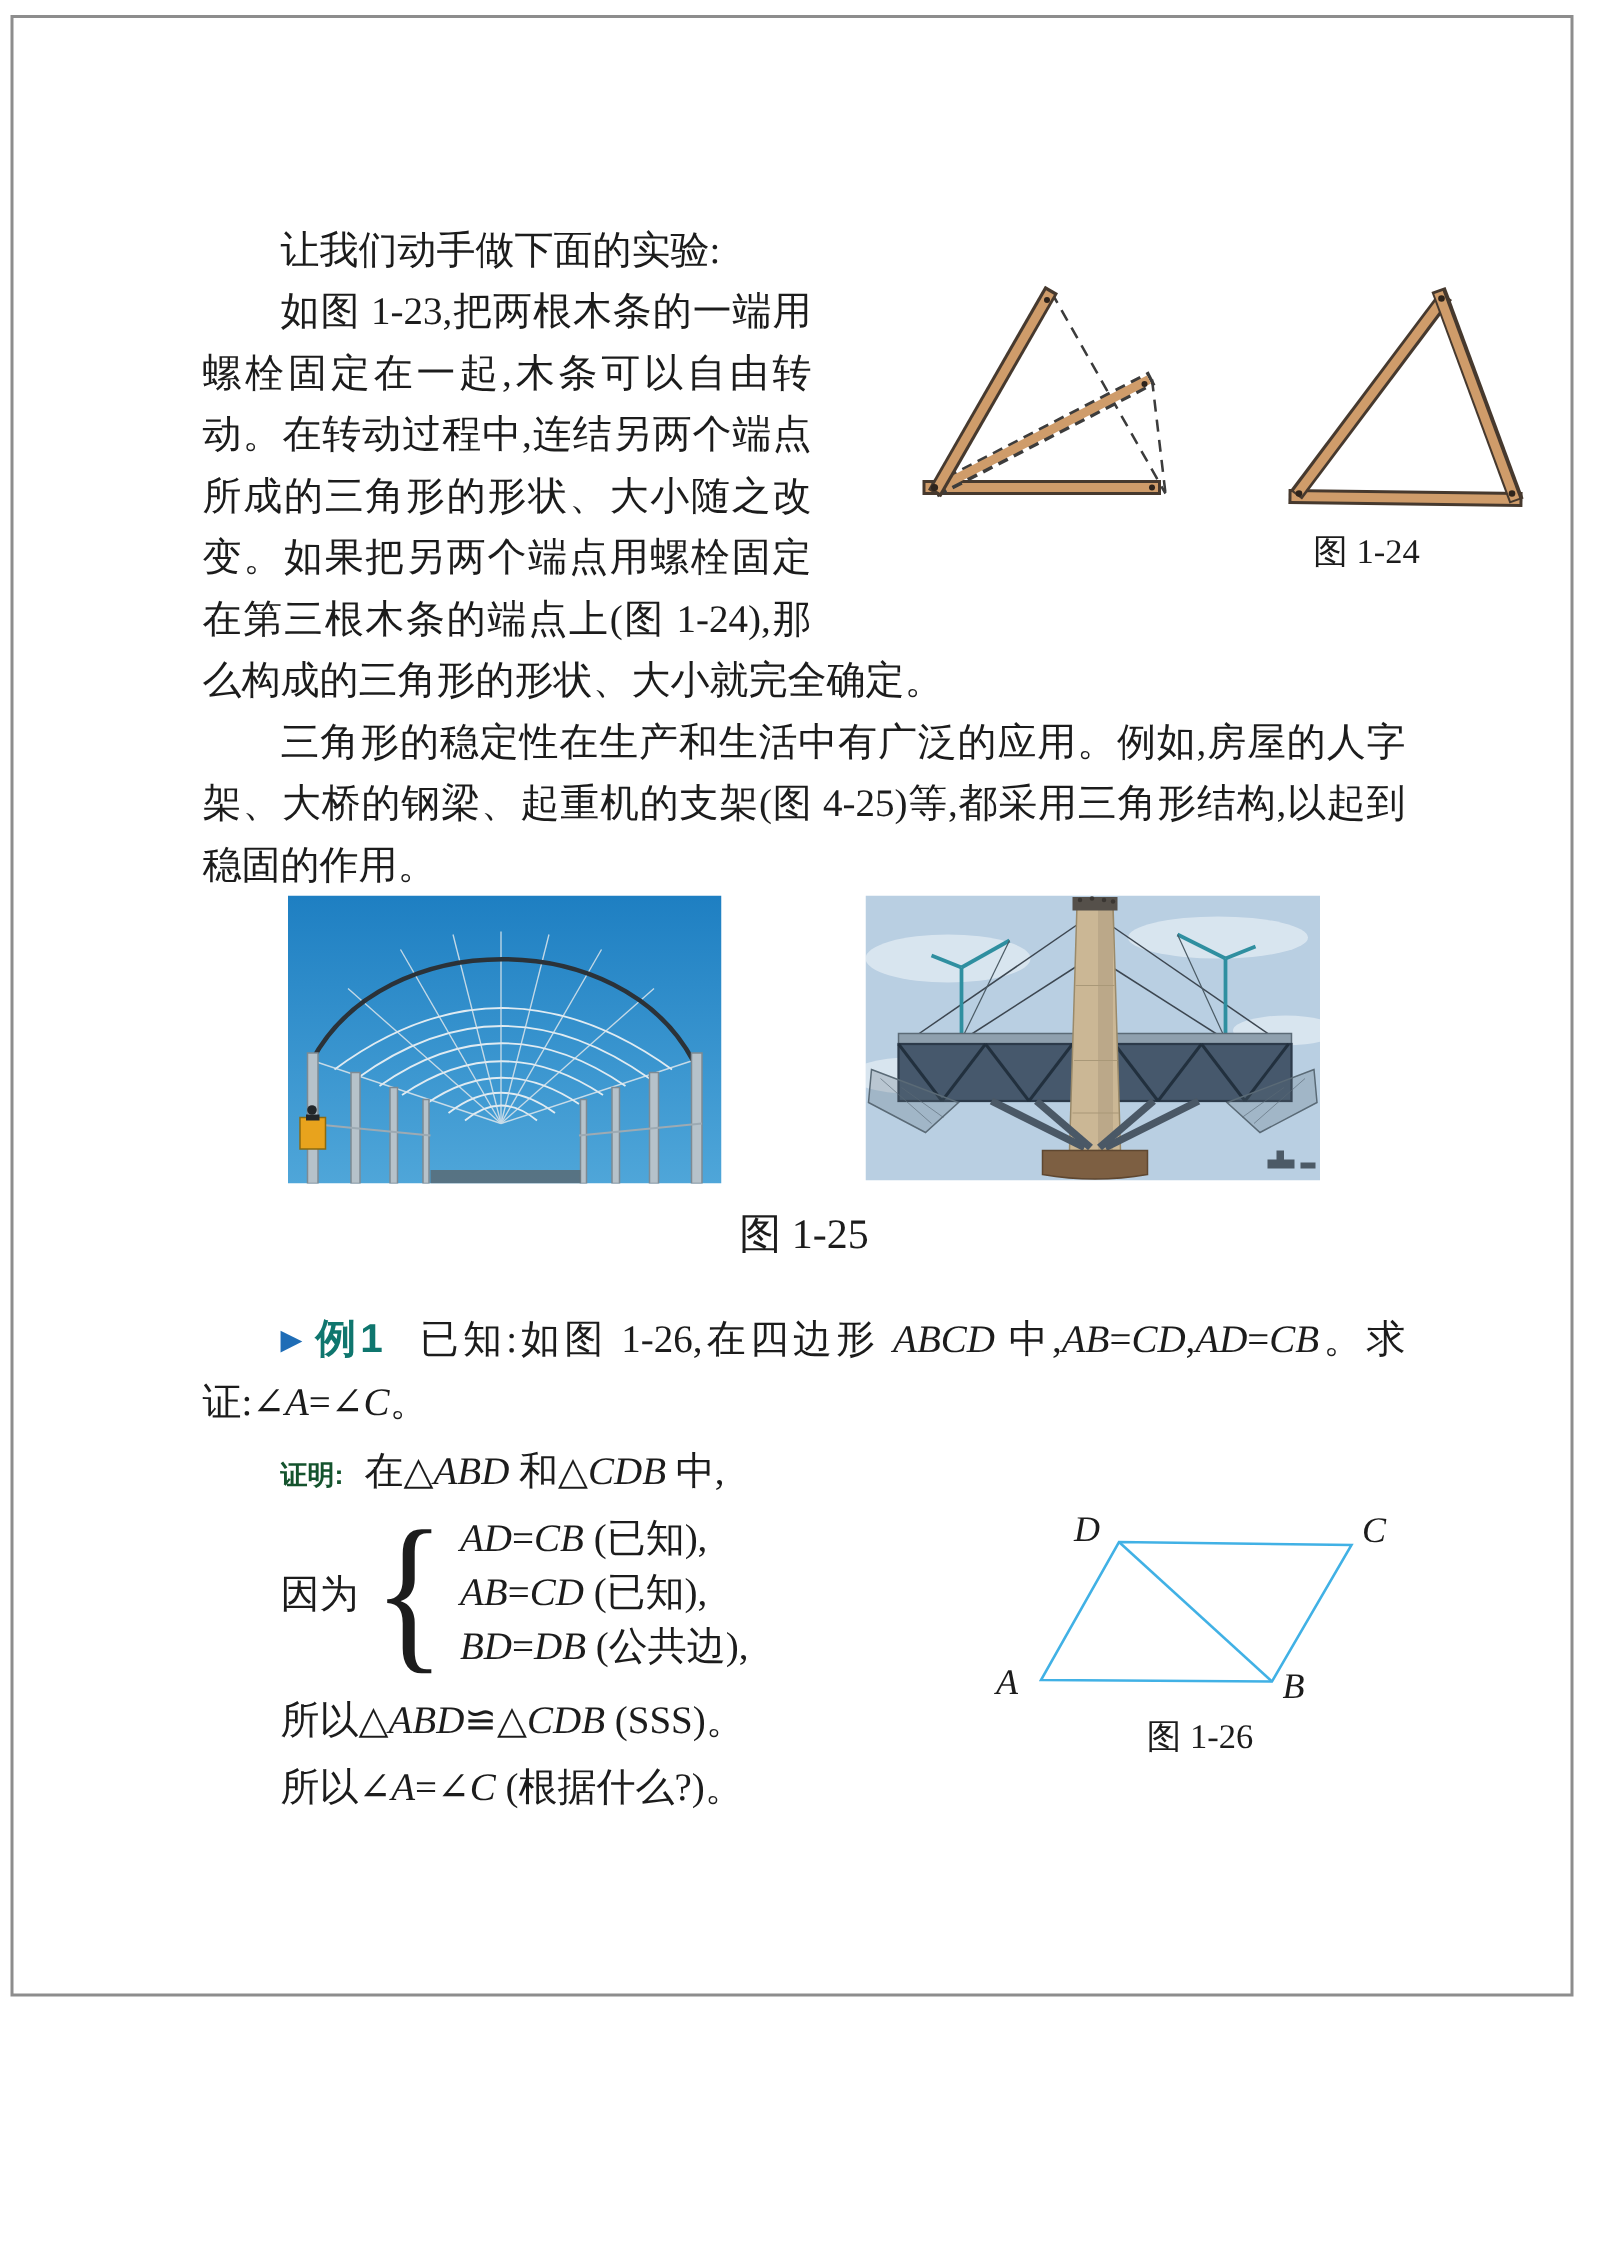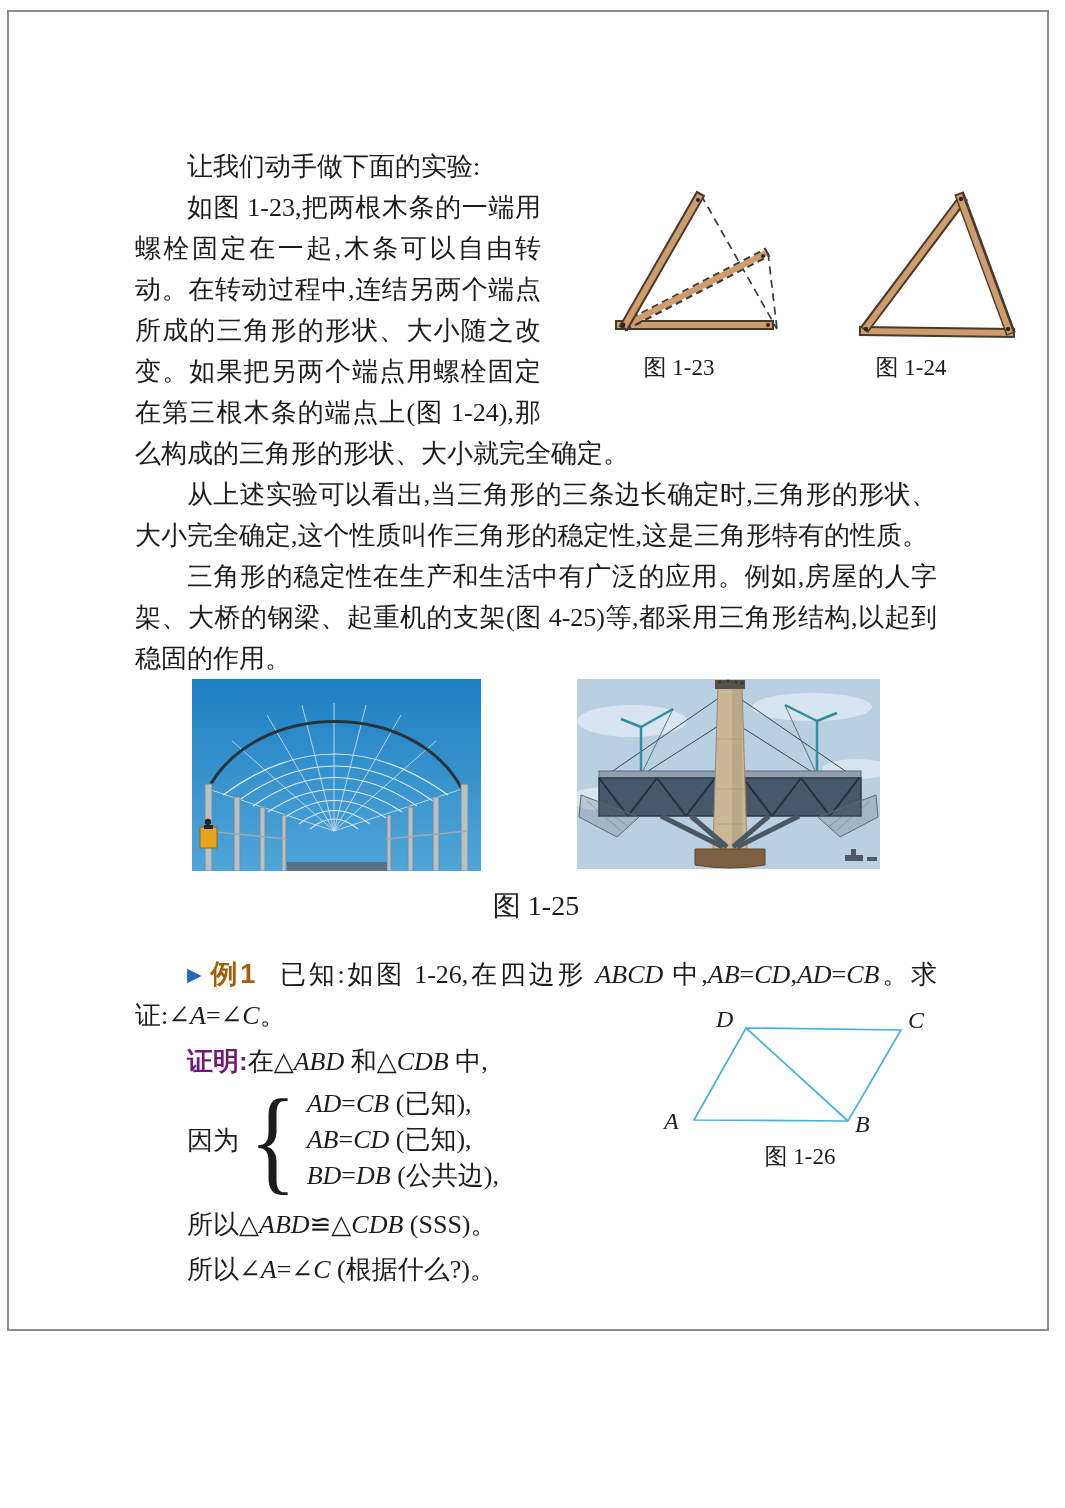--- a/index.html
+++ b/index.html
@@ -14,23 +14,23 @@
   .fig-col{text-align:center;}
   .fig-caption{font-size:23px;line-height:30px;text-indent:0;text-align:center;margin:2px 0 0 0;}
   
   .photos{display:flex;justify-content:center;gap:96px;margin-top:0px;}
   .photo{display:block;}
   .fig25-caption{font-size:28px;text-align:center;margin:14px 0 0 0;text-indent:0;}
   
   .example{margin-top:28px;}
   .ex-head{margin:0;text-indent:2em;}
   .ex-marker{color:#1f6db6;font-size:19px;vertical-align:2px;margin-right:6px;}
-  .ex-label{color:#a16207;font-weight:bold;font-family:"Liberation Sans","DejaVu Sans",sans-serif;font-size:27px;margin-right:22px;}
+  .ex-label{color:#0f766e;font-weight:bold;font-family:"Liberation Sans","DejaVu Sans",sans-serif;font-size:27px;margin-right:22px;}
   .proof-line{margin:5px 0 0 0;text-indent:2em;}
-  .proof-label{color:#701a75;font-weight:bold;font-family:"Liberation Sans","DejaVu Sans",sans-serif;font-size:26px;}
+  .proof-label{color:#14532d;font-weight:bold;font-family:"Liberation Sans","DejaVu Sans",sans-serif;font-size:18px;margin-right:14px;}
   .because-row{display:flex;align-items:center;margin:4px 0 0 52px;}
   .brace{font-size:116px;font-weight:400;line-height:108px;margin:0 6px 0 6px;transform:scaleX(.85);}
   .equations{display:flex;flex-direction:column;}
   .equations span{line-height:36px;}
   .conclusion{margin:10px 0 0 52px;text-indent:0;}
   .conclusion2{margin:4px 0 0 52px;text-indent:0;}
   
   .fig26{position:absolute;left:652px;top:1006px;width:296px;text-align:center;}
   .fig26 .fig-caption{margin-top:0;}
   
@@ -67,21 +67,20 @@
             <line x1="17" y1="145" x2="159" y2="72" stroke="#cf9c6a" stroke-width="6"></line>
 
             <line x1="16" y1="148" x2="94" y2="12" stroke="#46392e" stroke-width="10"></line>
             <line x1="17" y1="146" x2="93" y2="14" stroke="#cf9c6a" stroke-width="6"></line>
 
             <circle cx="16" cy="144" r="2.4" fill="#2e241c"></circle>
             <circle cx="91" cy="19" r="2" fill="#2e241c"></circle>
             <circle cx="156" cy="75" r="2" fill="#2e241c"></circle>
             <circle cx="161" cy="144" r="2" fill="#2e241c"></circle>
           </svg>
-          <span class="fig-caption" style="display:block">图 1-23</span>
         </span>
         <span class="fig-col">
           <svg width="164" height="158" viewBox="0 0 164 158">
 
             <line x1="4" y1="150" x2="160" y2="152" stroke="#46392e" stroke-width="10"></line>
             <line x1="6" y1="150" x2="158" y2="152" stroke="#cf9c6a" stroke-width="6"></line>
 
             <line x1="9" y1="149" x2="109" y2="16" stroke="#46392e" stroke-width="10"></line>
             <line x1="10" y1="148" x2="108" y2="17" stroke="#cf9c6a" stroke-width="6"></line>
 
@@ -90,21 +89,20 @@
 
             <circle cx="11" cy="148" r="2.2" fill="#2e241c"></circle>
             <circle cx="106" cy="18" r="2.2" fill="#2e241c"></circle>
             <circle cx="153" cy="148" r="2.2" fill="#2e241c"></circle>
           </svg>
           <span class="fig-caption" style="display:block">图 1-24</span>
         </span>
       </span><span>如图 1-23,把两根木条的一端用螺栓固定在一起,木条可以自由转动。在转动过程中,连结另两个端点所成的三角形的形状、大小随之改变。如果把另两个端点用螺栓固定在第三根木条的端点上(图 1-24),那么构成的三角形的形状、大小就完全确定。</span>
     </p>
 
-    <p class="body">从上述实验可以看出,当三角形的三条边长确定时,三角形的形状、大小完全确定,这个性质叫作三角形的稳定性,这是三角形特有的性质。</p>
 
     <p class="body">三角形的稳定性在生产和生活中有广泛的应用。例如,房屋的人字架、大桥的钢梁、起重机的支架(图 4-25)等,都采用三角形结构,以起到稳固的作用。</p>
 
     <div class="photos">
       <svg class="photo" width="289" height="192" viewBox="0 0 289 192">
         <defs>
           <linearGradient id="sky1" x1="0" y1="0" x2="0" y2="1">
             <stop offset="0" stop-color="#1e7fc2"></stop>
               <stop offset="1" stop-color="#4fa6d9"></stop>
           </linearGradient>

